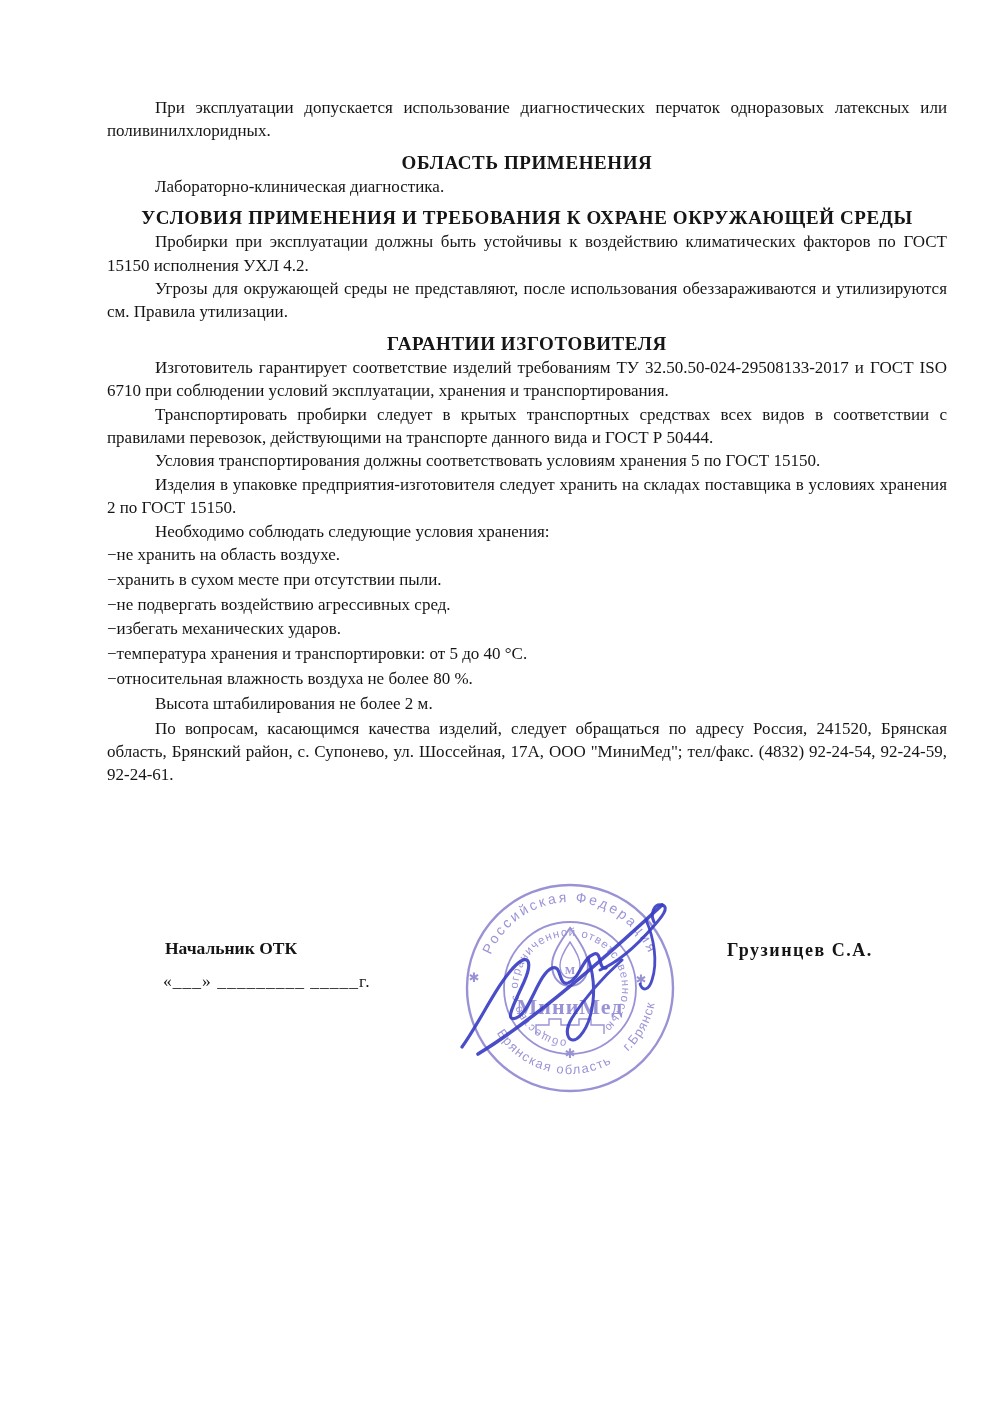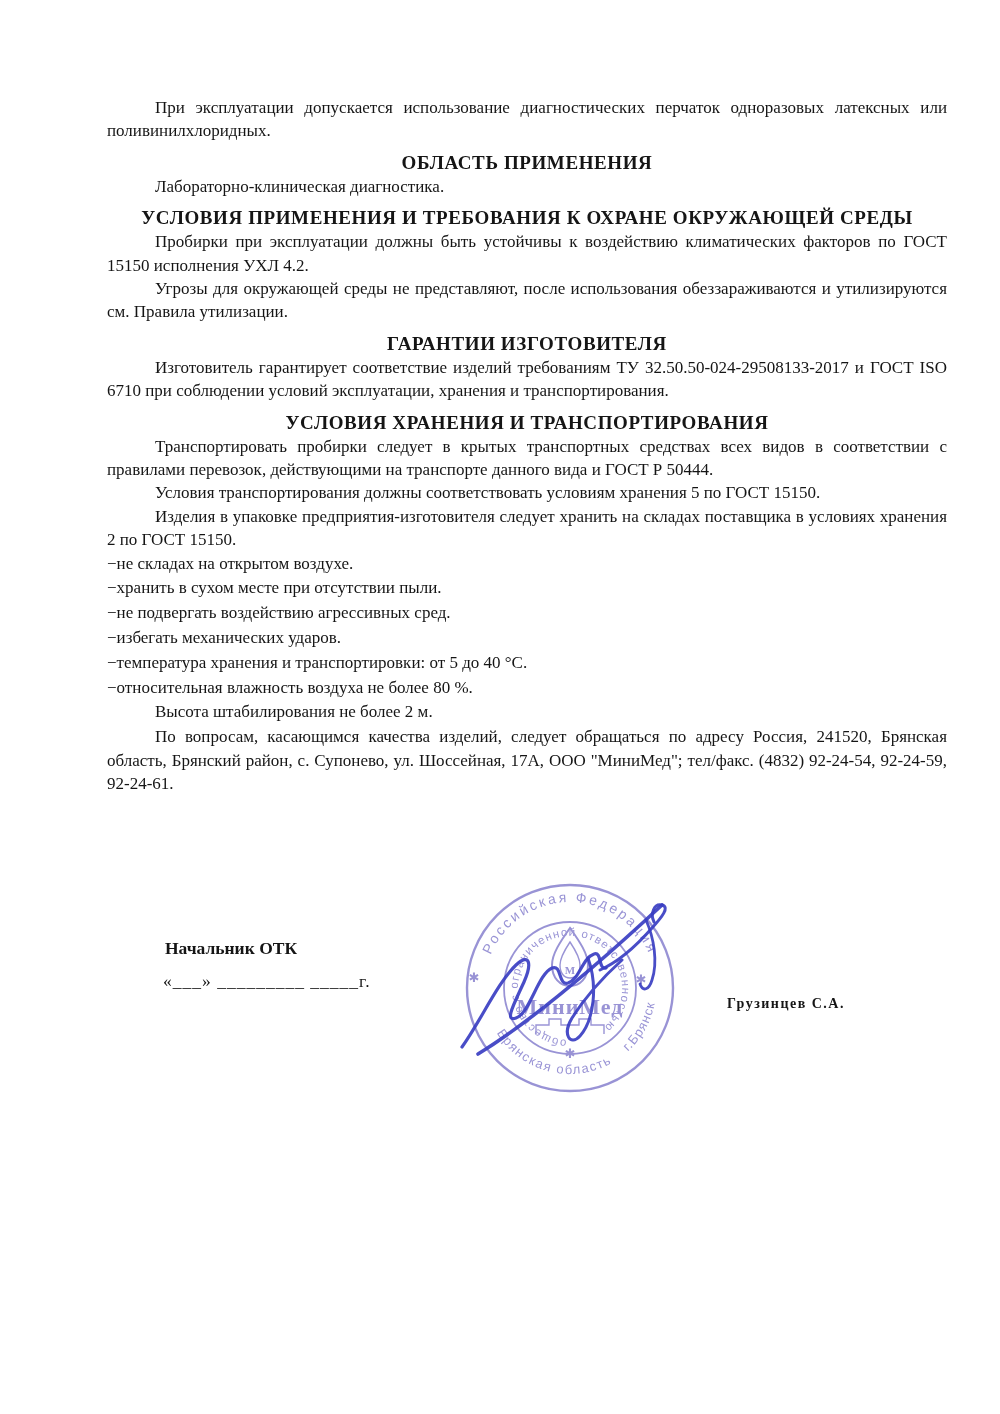--- a/index.html
+++ b/index.html
@@ -37,22 +37,22 @@
   .stacking{ line-height:24.8px; }
   .sig-title{
     position:absolute; left:165px; top:938px;
     font-weight:bold; font-size:17.5px; white-space:nowrap;text-align:right;
   }
   .sig-date{
     position:absolute; left:163px; top:971px;
     font-size:17.5px; letter-spacing:1px; white-space:nowrap;
   }
   .sig-name{
-    position:absolute; left:727px; top:996px;
-    font-weight:bold; font-size:14px; letter-spacing:1.5px; white-space:nowrap;
+    position:absolute; left:727px; top:940px;
+    font-weight:bold; font-size:18px; letter-spacing:1.5px; white-space:nowrap;
   }
   .stamp-wrap{
     position:absolute; left:440px; top:862px; width:300px; height:235px;
   }
   .stamp-wrap svg{ display:block; }
   .stamp-ink{ opacity:0.78; }
   .stamp-ring-text{
     font-family:"Liberation Sans","DejaVu Sans",sans-serif;
     fill:#7d76ca;
   }
@@ -73,27 +73,27 @@
     <p class="heading">ОБЛАСТЬ ПРИМЕНЕНИЯ</p>
     <p class="para">Лабораторно-клиническая диагностика.</p>
 
     <p class="heading">УСЛОВИЯ ПРИМЕНЕНИЯ И ТРЕБОВАНИЯ К ОХРАНЕ ОКРУЖАЮЩЕЙ СРЕДЫ</p>
     <p class="para">Пробирки при эксплуатации должны быть устойчивы к воздействию климатических факторов по ГОСТ 15150 исполнения УХЛ 4.2.</p>
     <p class="para">Угрозы для окружающей среды не представляют, после использования обеззараживаются и утилизируются см. Правила утилизации.</p>
 
     <p class="heading">ГАРАНТИИ ИЗГОТОВИТЕЛЯ</p>
     <p class="para">Изготовитель гарантирует соответствие изделий требованиям ТУ 32.50.50-024-29508133-2017 и ГОСТ ISO 6710 при соблюдении условий эксплуатации, хранения и транспортирования.</p>
 
-    <p class="heading">УСЛОВИЯ ХРАНЕНИЯ И ТРАНСПОРТИРОВАНИЯ</p>
     <p class="para">Транспортировать пробирки следует в крытых транспортных средствах всех видов в соответствии с правилами перевозок, действующими на транспорте данного вида и ГОСТ Р 50444.</p>
     <p class="para">Условия транспортирования должны соответствовать условиям хранения 5 по ГОСТ 15150.</p>
     <p class="para">Изделия в упаковке предприятия-изготовителя следует хранить на складах поставщика в условиях хранения 2 по ГОСТ 15150.</p>
+    <p class="para">Необходимо соблюдать следующие условия хранения:</p>
 
     <div class="cond-list">
-      <p>−не складах на открытом воздухе.</p>
+      <p>−не хранить на область воздухе.</p>
       <p>−хранить в сухом месте при отсутствии пыли.</p>
       <p>−не подвергать воздействию агрессивных сред.</p>
       <p>−избегать механических ударов.</p>
       <p>−температура хранения и транспортировки: от 5 до 40 °С.</p>
       <p>−относительная влажность воздуха не более 80 %.</p>
     </div>
 
     <p class="para stacking">Высота штабилирования не более 2 м.</p>
     <p class="para">По вопросам, касающимся качества изделий, следует обращаться по адресу Россия, 241520, Брянская область, Брянский район, с. Супонево, ул. Шоссейная, 17А, ООО "МиниМед"; тел/факс. (4832) 92-24-54, 92-24-59, 92-24-61.</p>
   </div>

